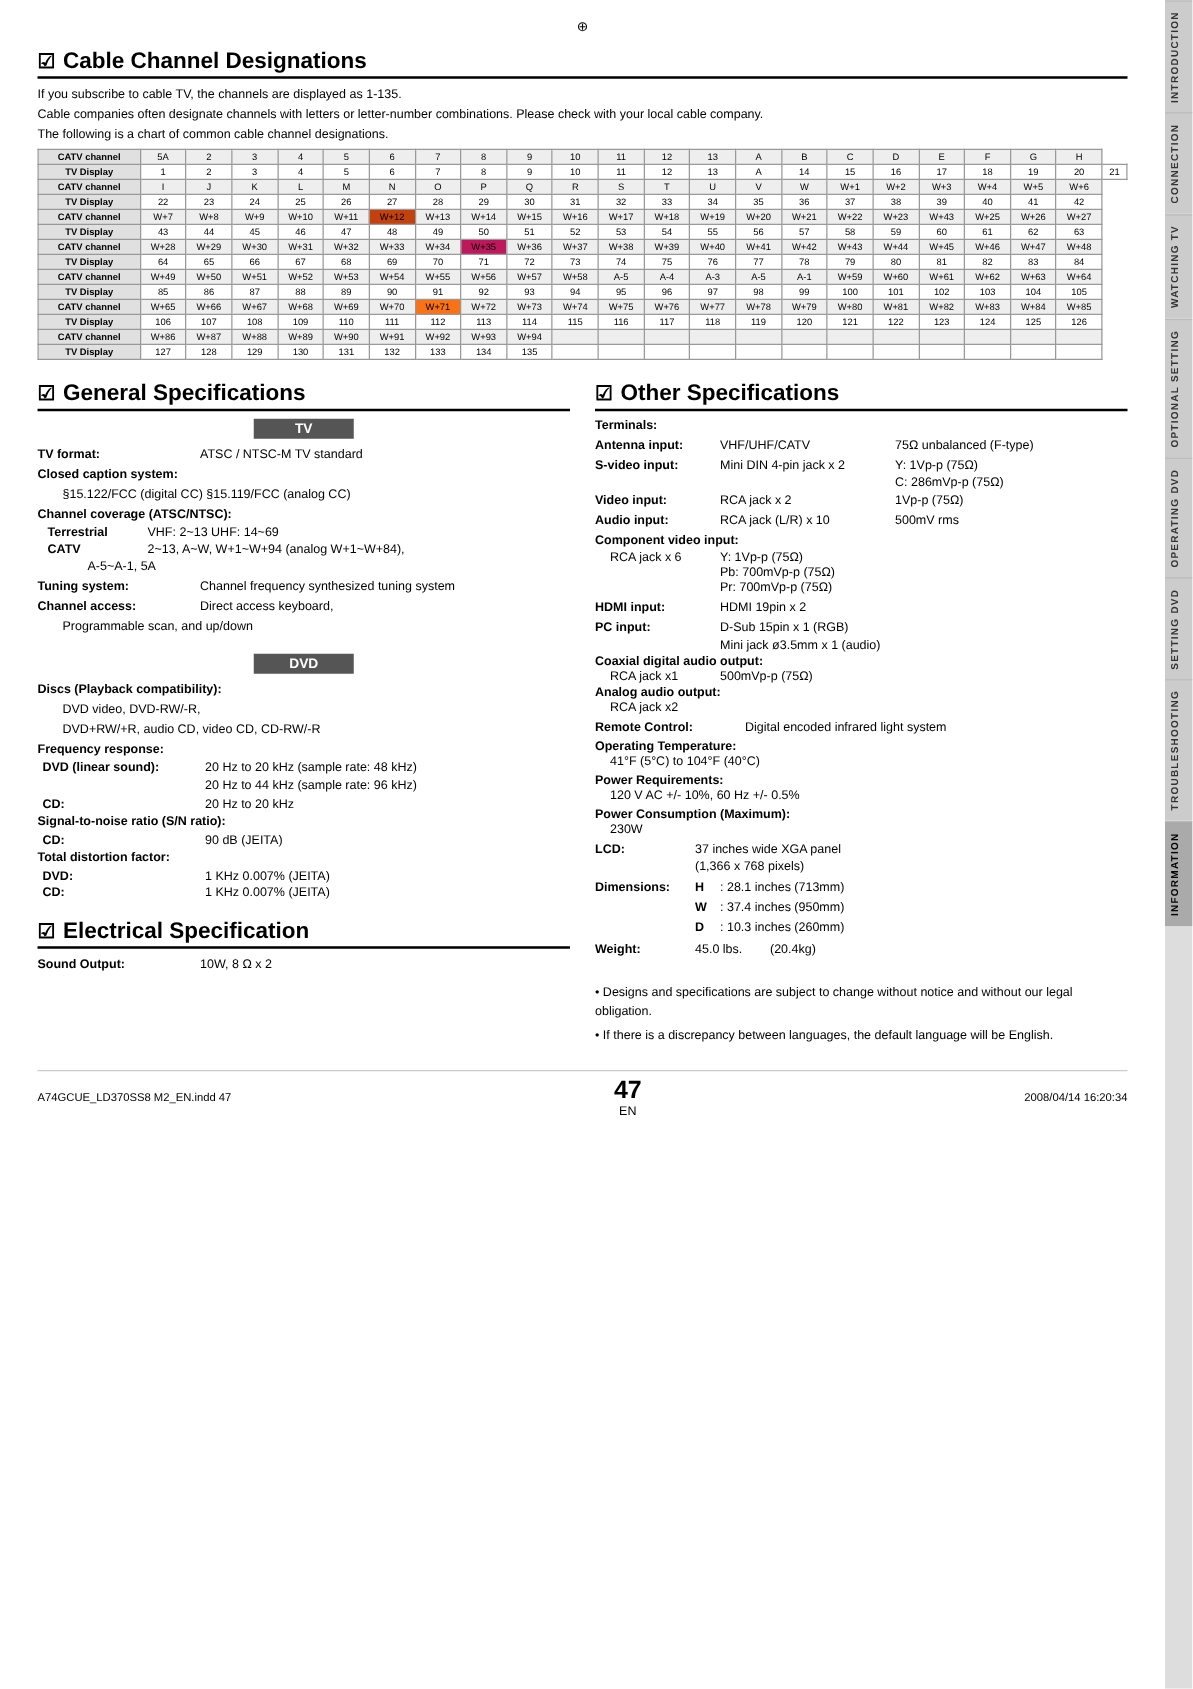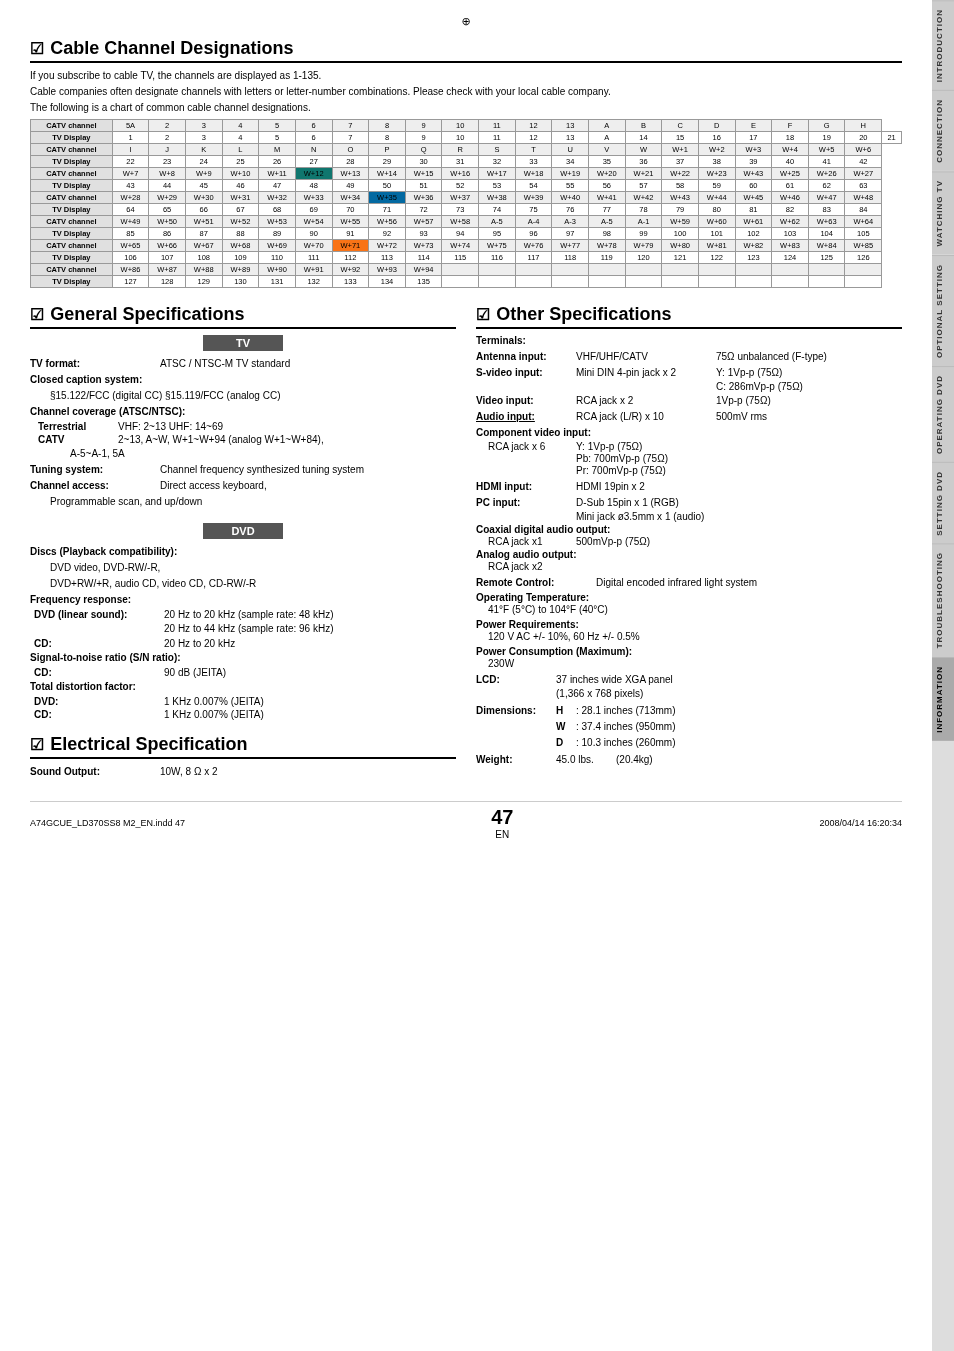--- a/index.html
+++ b/index.html
@@ -338,21 +338,21 @@
               <td style="font-size: 7.5px;">41</td>
               <td style="font-size: 7.5px;">42</td>
             </tr>
             <tr>
               <td class="row-label">CATV channel</td>
               <td style="font-size: 7.5px; background: rgb(238, 238, 238);">W+7</td>
               <td style="font-size: 7.5px; background: rgb(238, 238, 238);">W+8</td>
               <td style="font-size: 7.5px; background: rgb(238, 238, 238);">W+9</td>
               <td style="font-size: 7.5px; background: rgb(238, 238, 238);">W+10</td>
               <td style="font-size: 7.5px; background: rgb(238, 238, 238);">W+11</td>
-              <td style="font-size: 7.5px; background: #0f766e;">W+12</td>
+              <td style="font-size: 7.5px; background: #c2410c;">W+12</td>
               <td style="font-size: 7.5px; background: rgb(238, 238, 238);">W+13</td>
               <td style="font-size: 7.5px; background: rgb(238, 238, 238);">W+14</td>
               <td style="font-size: 7.5px; background: rgb(238, 238, 238);">W+15</td>
               <td style="font-size: 7.5px; background: rgb(238, 238, 238);">W+16</td>
               <td style="font-size: 7.5px; background: rgb(238, 238, 238);">W+17</td>
               <td style="font-size: 7.5px; background: rgb(238, 238, 238);">W+18</td>
               <td style="font-size: 7.5px; background: rgb(238, 238, 238);">W+19</td>
               <td style="font-size: 7.5px; background: rgb(238, 238, 238);">W+20</td>
               <td style="font-size: 7.5px; background: rgb(238, 238, 238);">W+21</td>
               <td style="font-size: 7.5px; background: rgb(238, 238, 238);">W+22</td>
@@ -388,21 +388,21 @@
             </tr>
             <tr>
               <td class="row-label">CATV channel</td>
               <td style="font-size: 7.5px; background: rgb(238, 238, 238);">W+28</td>
               <td style="font-size: 7.5px; background: rgb(238, 238, 238);">W+29</td>
               <td style="font-size: 7.5px; background: rgb(238, 238, 238);">W+30</td>
               <td style="font-size: 7.5px; background: rgb(238, 238, 238);">W+31</td>
               <td style="font-size: 7.5px; background: rgb(238, 238, 238);">W+32</td>
               <td style="font-size: 7.5px; background: rgb(238, 238, 238);">W+33</td>
               <td style="font-size: 7.5px; background: rgb(238, 238, 238);">W+34</td>
-              <td style="font-size: 7.5px; background: #0369a1;">W+35</td>
+              <td style="font-size: 7.5px; background: #be185d;">W+35</td>
               <td style="font-size: 7.5px; background: rgb(238, 238, 238);">W+36</td>
               <td style="font-size: 7.5px; background: rgb(238, 238, 238);">W+37</td>
               <td style="font-size: 7.5px; background: rgb(238, 238, 238);">W+38</td>
               <td style="font-size: 7.5px; background: rgb(238, 238, 238);">W+39</td>
               <td style="font-size: 7.5px; background: rgb(238, 238, 238);">W+40</td>
               <td style="font-size: 7.5px; background: rgb(238, 238, 238);">W+41</td>
               <td style="font-size: 7.5px; background: rgb(238, 238, 238);">W+42</td>
               <td style="font-size: 7.5px; background: rgb(238, 238, 238);">W+43</td>
               <td style="font-size: 7.5px; background: rgb(238, 238, 238);">W+44</td>
               <td style="font-size: 7.5px; background: rgb(238, 238, 238);">W+45</td>
@@ -704,21 +704,21 @@
             <span>C: 286mVp-p (75Ω)</span>
           </div>
 
           <div style="display:flex; margin-bottom:2px; font-size:10px; line-height:1.4;">
             <span style="min-width:100px; font-weight:bold;">Video input:</span>
             <span style="min-width:140px;">RCA jack x 2</span>
             <span>1Vp-p (75Ω)</span>
           </div>
 
           <div style="display:flex; margin-bottom:2px; font-size:10px; line-height:1.4;">
-            <span style="min-width:100px; font-weight:bold;text-decoration:underline;">Audio input:</span>
+            <span style="min-width:100px; font-weight:bold;">Audio input:</span>
             <span style="min-width:140px;">RCA jack (L/R) x 10</span>
             <span>500mV rms</span>
           </div>
 
           <div style="display:flex; margin-bottom:1px; font-size:10px; line-height:1.4;">
             <span style="font-weight:bold;">Component video input:</span>
           </div>
           <div style="display:flex; margin-bottom:1px; font-size:10px; padding-left:12px;">
             <span style="min-width:88px;">RCA jack x 6</span>
             <span>Y:  1Vp-p (75Ω)</span>
@@ -809,20 +809,24 @@
               </div>
             </div>
           </div>
 
           <div style="display:flex; margin-bottom:4px; font-size:10px; line-height:1.4; margin-top:2px;">
             <span style="min-width:80px; font-weight:bold;">Weight:</span>
             <span style="min-width:60px;">45.0 lbs.</span>
             <span>(20.4kg)</span>
           </div>
 
+          <div class="bottom-notes">
+            <div>• Designs and specifications are subject to change without notice and without our legal obligation.</div>
+            <div style="margin-top:4px;">• If there is a discrepancy between languages, the default language will be English.</div>
+          </div>
 
         </div>
       </div>
     </div>
 
     <div class="page-footer">
       <span>A74GCUE_LD370SS8 M2_EN.indd  47</span>
       <div style="text-align:center;">
         <div class="page-number">47</div>
         <div class="page-number-sub">EN</div>

